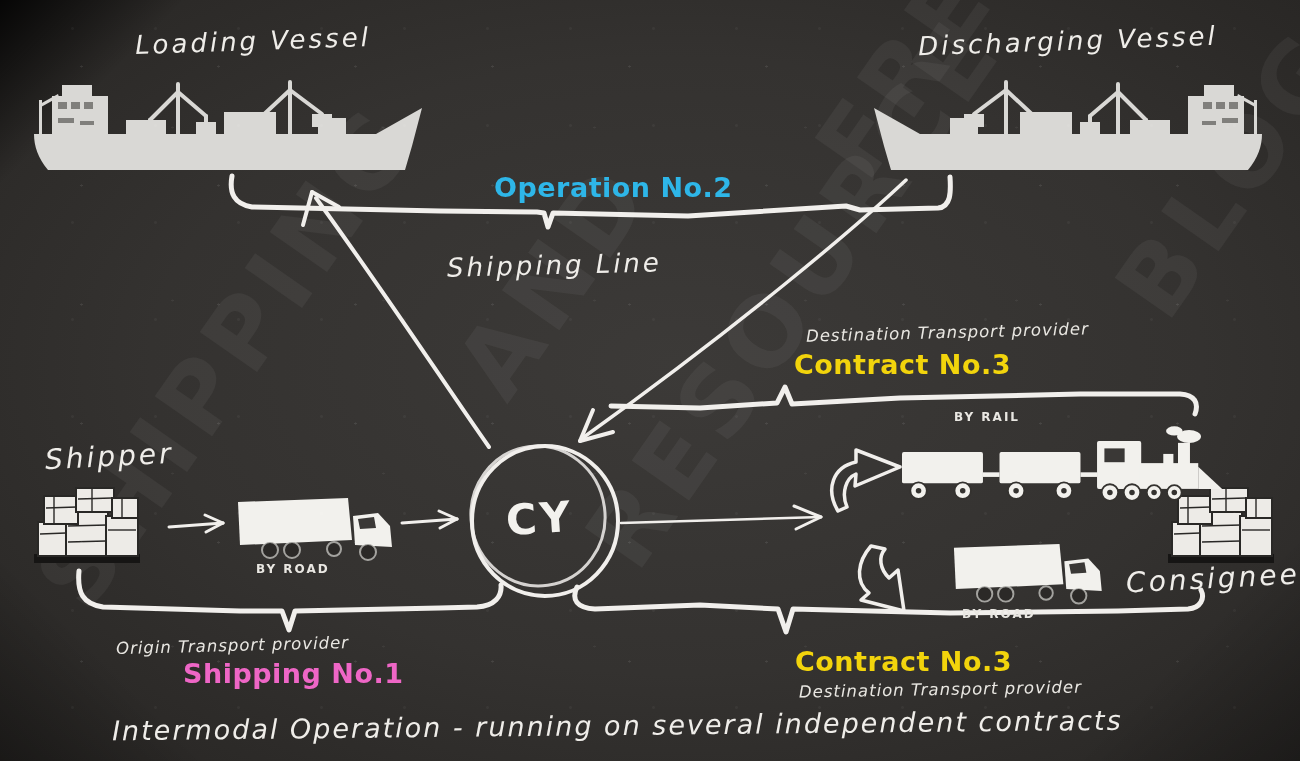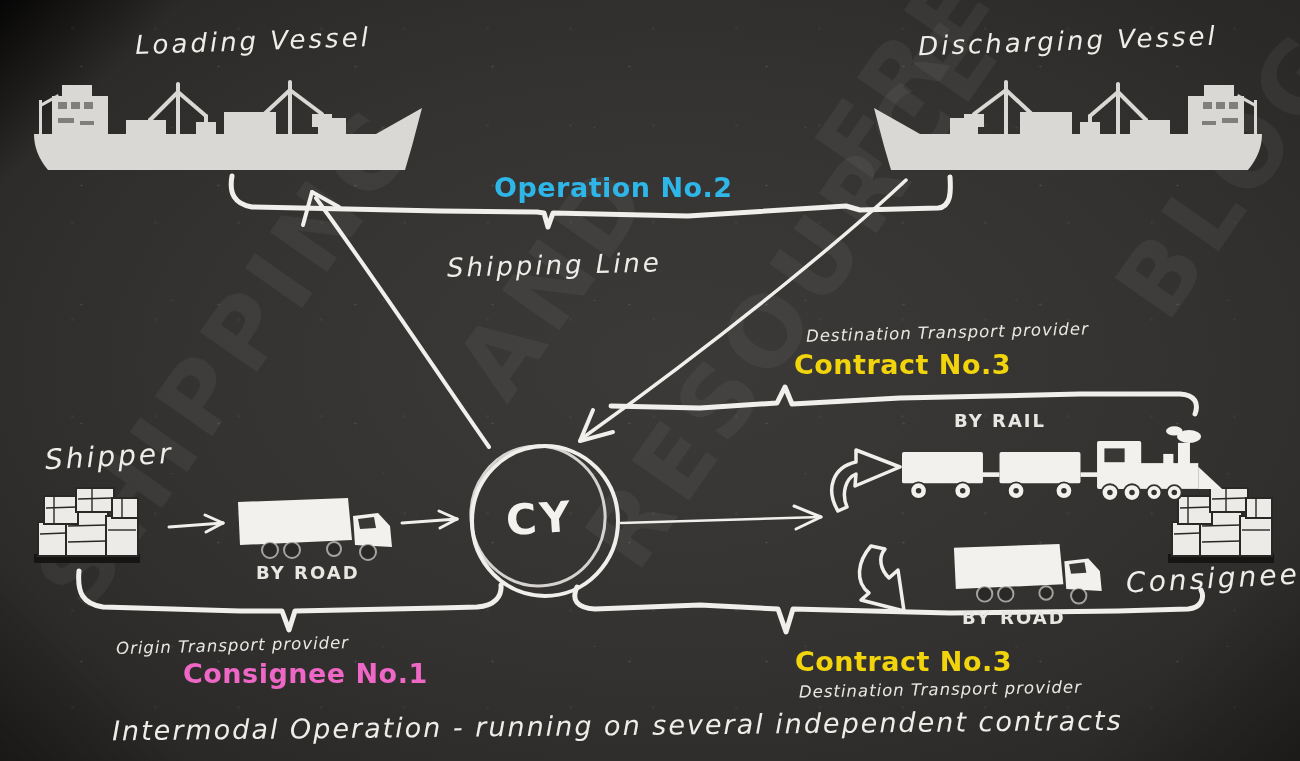--- a/index.html
+++ b/index.html
@@ -25,21 +25,21 @@
   }
   .abs{position:absolute;white-space:nowrap;}
   .hand{font-style:italic;color:#efede9;letter-spacing:3px;}
   .vessel-label{font-size:26px;}
   .node-label{font-size:28px;}
   .provider{font-style:italic;font-size:16.5px;color:#e9e7e2;letter-spacing:1px;}
   .contract{font-weight:bold;font-size:27px;letter-spacing:.5px;}
   .c-cyan{color:#2eb6e8;}
   .c-yellow{color:#f2d40c;}
   .c-pink{color:#ee66c6;}
-  .mode{font-size:18px;font-weight:bold;color:#e9e7e2;letter-spacing:2px;}
+  .mode{font-size:12px;font-weight:bold;color:#e9e7e2;letter-spacing:2px;}
   .title{
     font-size:44px;font-weight:bold;font-style:italic;color:#f3f2ee;
     letter-spacing:9px;border-bottom:4px solid #f3f2ee;padding:0 8px 6px 2px;
     left:50%;transform:translateX(-52%);top:30px;
   }
   .caption{font-size:27px;font-style:italic;color:#efede9;letter-spacing:2px;transform:rotate(-0.6deg);}
   .cy-text{font-size:42px;font-weight:bold;color:#f3f2ee;letter-spacing:3px;transform:rotate(-4deg);}
   .wm{
     position:absolute;font-weight:bold;font-size:96px;letter-spacing:8px;
     color:rgba(240,240,234,0.055);transform:rotate(-55deg);transform-origin:left center;
@@ -244,19 +244,19 @@
   <div class="abs mode" style="left:256px;top:562px;">BY ROAD</div>
 
   <div class="abs cy-text" style="left:506px;top:494px;">CY</div>
 
   <div class="abs mode" style="left:954px;top:410px;">BY RAIL</div>
   <div class="abs mode" style="left:962px;top:607px;">BY ROAD</div>
 
   <div class="abs hand node-label" style="left:1126px;top:562px;transform:rotate(-3deg);">Consignee</div>
 
   <div class="abs provider" style="left:116px;top:636px;transform:rotate(-1.5deg);">Origin Transport provider</div>
-  <div class="abs contract c-pink" style="left:183px;top:658px;">Consignee No.1</div>
+  <div class="abs contract c-pink" style="left:183px;top:658px;">Shipping No.1</div>
 
   <div class="abs contract c-yellow" style="left:795px;top:646px;">Contract No.3</div>
   <div class="abs provider" style="left:799px;top:680px;transform:rotate(-1deg);">Destination Transport provider</div>
 
   <div class="abs caption" style="left:112px;top:710px;">Intermodal Operation - running on several independent contracts</div>
 </div>
 
 </body></html>

